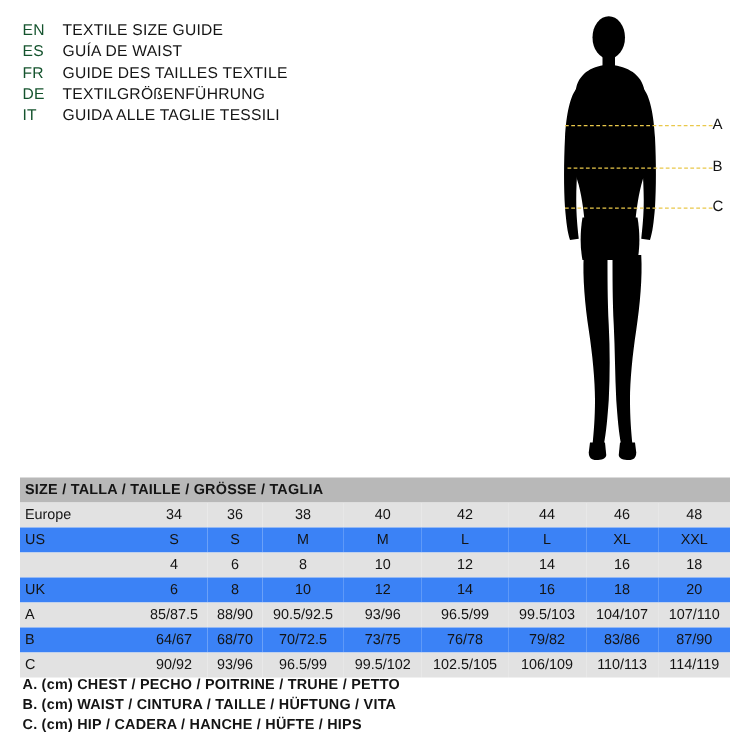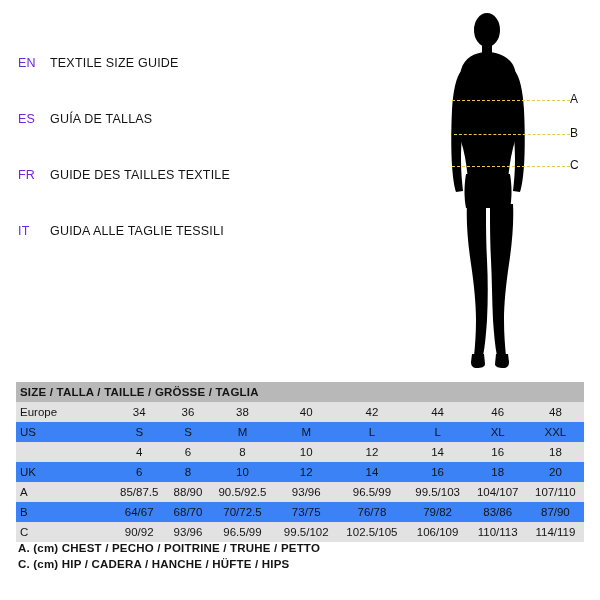--- a/index.html
+++ b/index.html
@@ -31,22 +31,21 @@
     display: flex;
     align-items: baseline;
     font-size: 12.5px;
     line-height: 17px;
     letter-spacing: 0.2px;
     white-space: nowrap;
   }
   .lang-code {
     width: 32px;
     flex: 0 0 32px;
-    color: #6d28d9;
-    margin-top: 39px;
+    color: #14532d;
   }
   .lang-text {
     color: #141414;
   }
 
   
   .figure-wrap {
     position: absolute;
     left: 420px;
     top: 8px;
@@ -134,25 +133,29 @@
 
 <div class="page">
 
   <div class="langs">
     <div class="lang-row">
       <span class="lang-code">EN</span>
       <span class="lang-text">TEXTILE SIZE GUIDE</span>
     </div>
     <div class="lang-row">
       <span class="lang-code">ES</span>
-      <span class="lang-text">GUÍA DE TALLAS</span>
+      <span class="lang-text">GUÍA DE WAIST</span>
     </div>
     <div class="lang-row">
       <span class="lang-code">FR</span>
       <span class="lang-text">GUIDE DES TAILLES TEXTILE</span>
+    </div>
+    <div class="lang-row">
+      <span class="lang-code">DE</span>
+      <span class="lang-text">TEXTILGRÖßENFÜHRUNG</span>
     </div>
     <div class="lang-row">
       <span class="lang-code">IT</span>
       <span class="lang-text">GUIDA ALLE TAGLIE TESSILI</span>
     </div>
   </div>
 
   <div class="figure-wrap">
     <svg class="figure-svg" width="170" height="370" viewBox="0 0 170 370">
       <g fill="#000000">
@@ -320,16 +323,17 @@
           <td class="cell">106/109</td>
           <td class="cell">110/113</td>
           <td class="cell">114/119</td>
         </tr>
       </tbody>
     </table>
   </div>
 
   <div class="notes">
     <div class="note">A. (cm) CHEST / PECHO / POITRINE / TRUHE / PETTO</div>
+    <div class="note">B. (cm) WAIST / CINTURA / TAILLE / HÜFTUNG / VITA</div>
     <div class="note">C. (cm) HIP / CADERA / HANCHE / HÜFTE / HIPS</div>
   </div>
 
 </div>
 
 </body></html>

